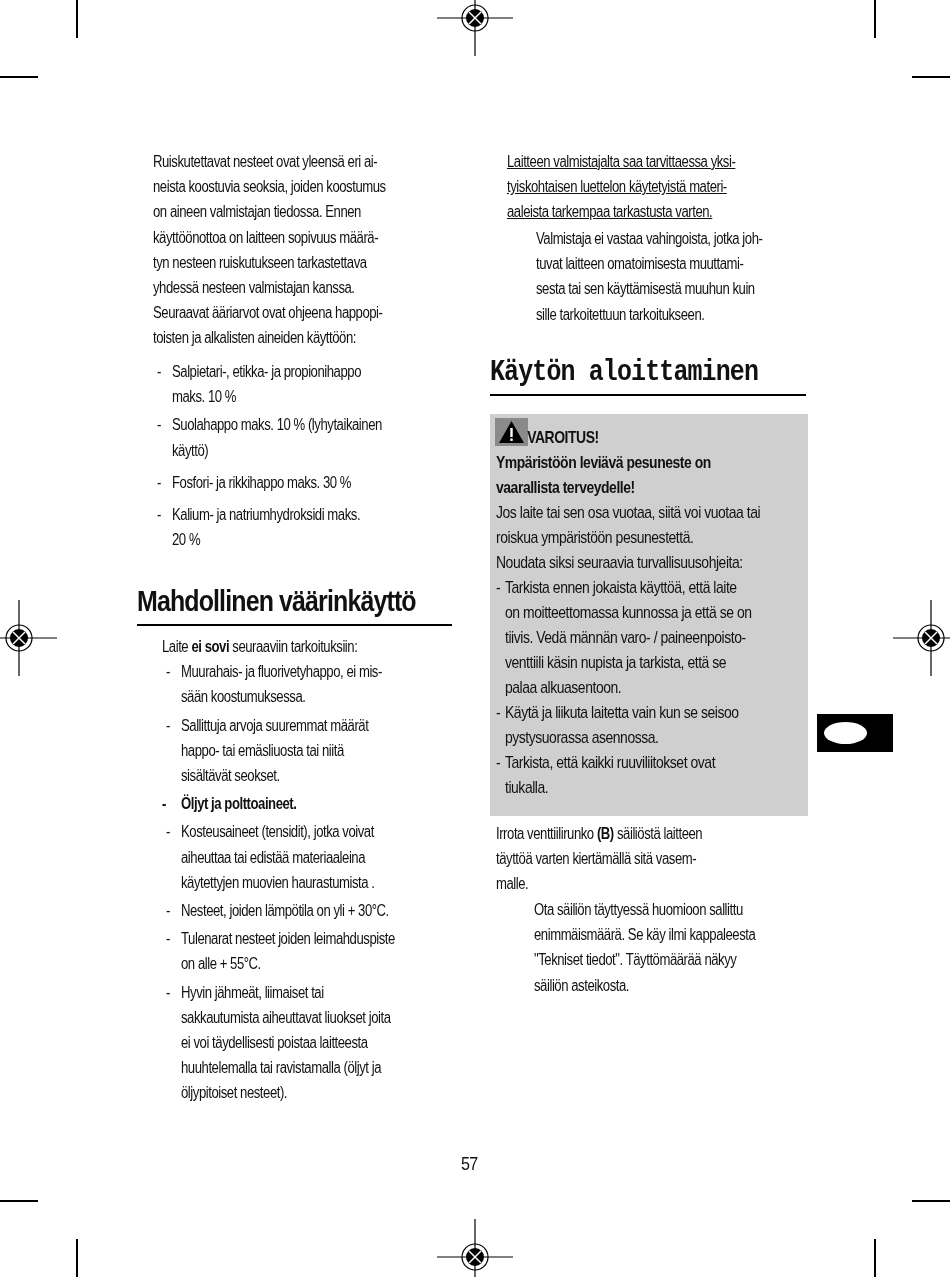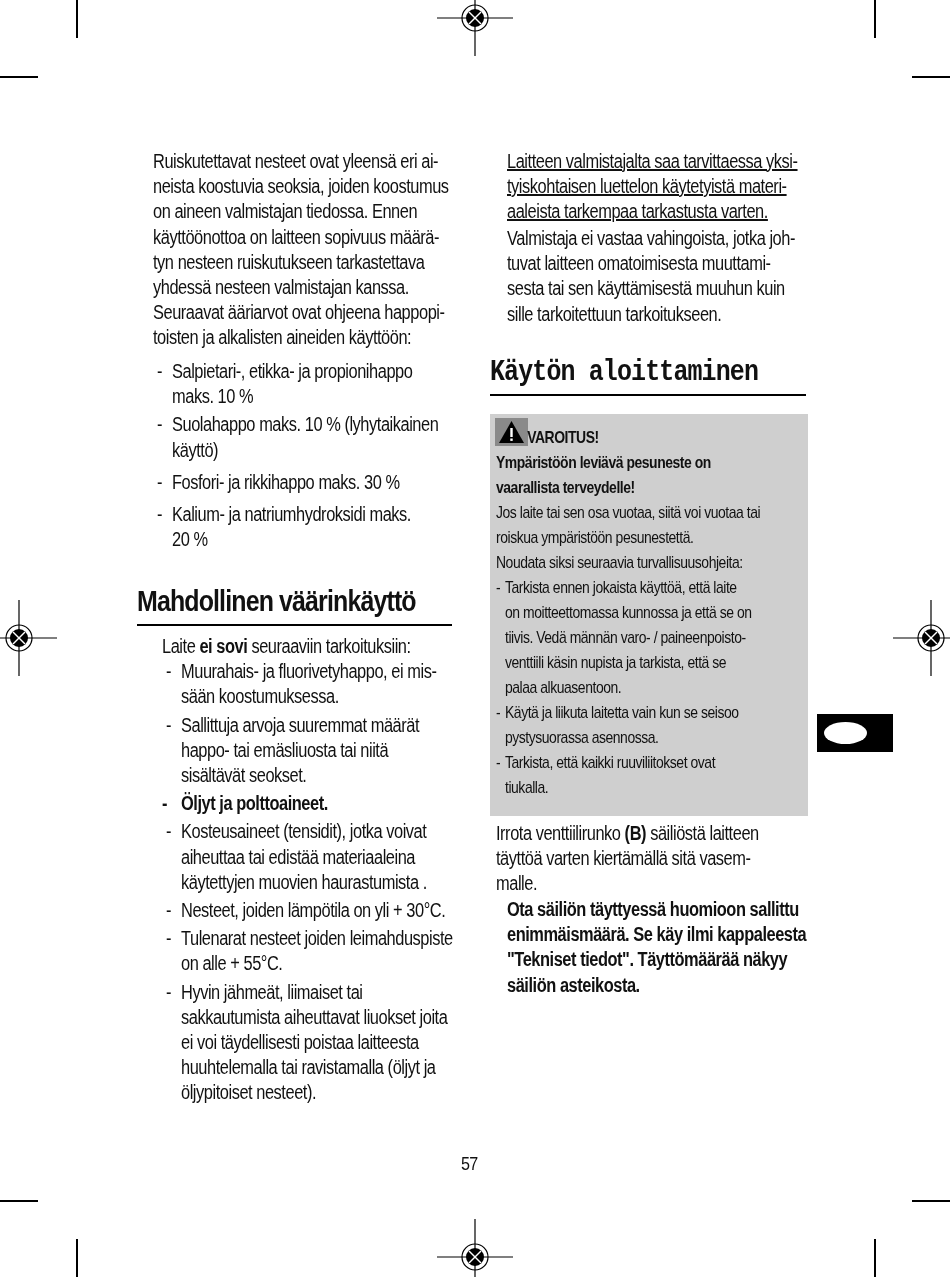--- a/index.html
+++ b/index.html
@@ -1,20 +1,20 @@
 <!DOCTYPE html>
 <html><head>
 <meta charset="utf-8">
 <style>
   html, body { margin:0; padding:0; background:#fff; }
   body { width:950px; height:1277px; position:relative; overflow:hidden;
          font-family:"Liberation Sans", sans-serif; color:#111; }
   .mark { position:absolute; background:#000; }
   .reg { position:absolute; width:76px; height:76px; }
-  .col { position:absolute; font-size:20px; line-height:25.2px; letter-spacing:-0.55px;
+  .col { position:absolute; font-size:16px; line-height:25.2px; letter-spacing:-0.55px;
          font-family:"Liberation Sans", sans-serif; transform-origin:0 0; }
   .line { display:block; white-space:nowrap; transform:scaleX(0.82); transform-origin:0 0; }
   .item { position:relative; padding-left:15px; }
   .item .dash { position:absolute; left:0; top:0; }
   h2 { margin:0; font-size:29px; font-weight:bold; letter-spacing:-1px; white-space:nowrap;
        transform:scaleX(0.86); transform-origin:0 0; }
   .rule { position:absolute; height:1.5px; background:#000; }
   .warnbox { position:absolute; left:490px; top:414px; width:318px; height:402px; background:#cfcfcf; }
   .warnicon { position:absolute; left:495px; top:418px; width:33px; height:28px; background:#8a8a8a; }
   .tab { position:absolute; left:817px; top:714px; width:76px; height:38px; background:#000; }
@@ -153,21 +153,21 @@
       <span class="line">öljypitoiset nesteet).</span>
     </div>
   </div>
 </div>
 
 <div class="col" style="left:507px;top:149px;text-decoration:underline;">
   <span class="line">Laitteen valmistajalta saa tarvittaessa yksi-</span>
   <span class="line">tyiskohtaisen luettelon käytetyistä materi-</span>
   <span class="line">aaleista tarkempaa tarkastusta varten.</span>
 </div>
-<div class="col" style="left:507px;top:226px;">
+<div class="col" style="left:536px;top:226px;">
   <span class="line">Valmistaja ei vastaa vahingoista, jotka joh-</span>
   <span class="line">tuvat laitteen omatoimisesta muuttami-</span>
   <span class="line">sesta tai sen käyttämisestä muuhun kuin</span>
   <span class="line">sille tarkoitettuun tarkoitukseen.</span>
 </div>
 
 <div style="position:absolute;left:490px;top:356px;font-family:Liberation Mono, monospace;">
   <h2>Käytön aloittaminen</h2>
 </div>
 <div class="rule" style="left:490px;top:394px;width:316px;"></div>
@@ -205,20 +205,20 @@
     <span class="line">Tarkista, että kaikki ruuviliitokset ovat</span>
     <span class="line">tiukalla.</span>
   </div>
 </div>
 
 <div class="col" style="left:496px;top:821px;">
   <span class="line"><span>Irrota venttiilirunko </span><b>(B)</b><span> säiliöstä laitteen</span></span>
   <span class="line">täyttöä varten kiertämällä sitä vasem-</span>
   <span class="line">malle.</span>
 </div>
-<div class="col" style="left:507px;top:897px;font-weight:bold;">
+<div class="col" style="left:534px;top:897px;">
   <span class="line">Ota säiliön täyttyessä huomioon sallittu</span>
   <span class="line">enimmäismäärä. Se käy ilmi kappaleesta</span>
   <span class="line">"Tekniset tiedot". Täyttömäärää näkyy</span>
   <span class="line">säiliön asteikosta.</span>
 </div>
 
 <div class="pageno">57</div>
 
 </body></html>

